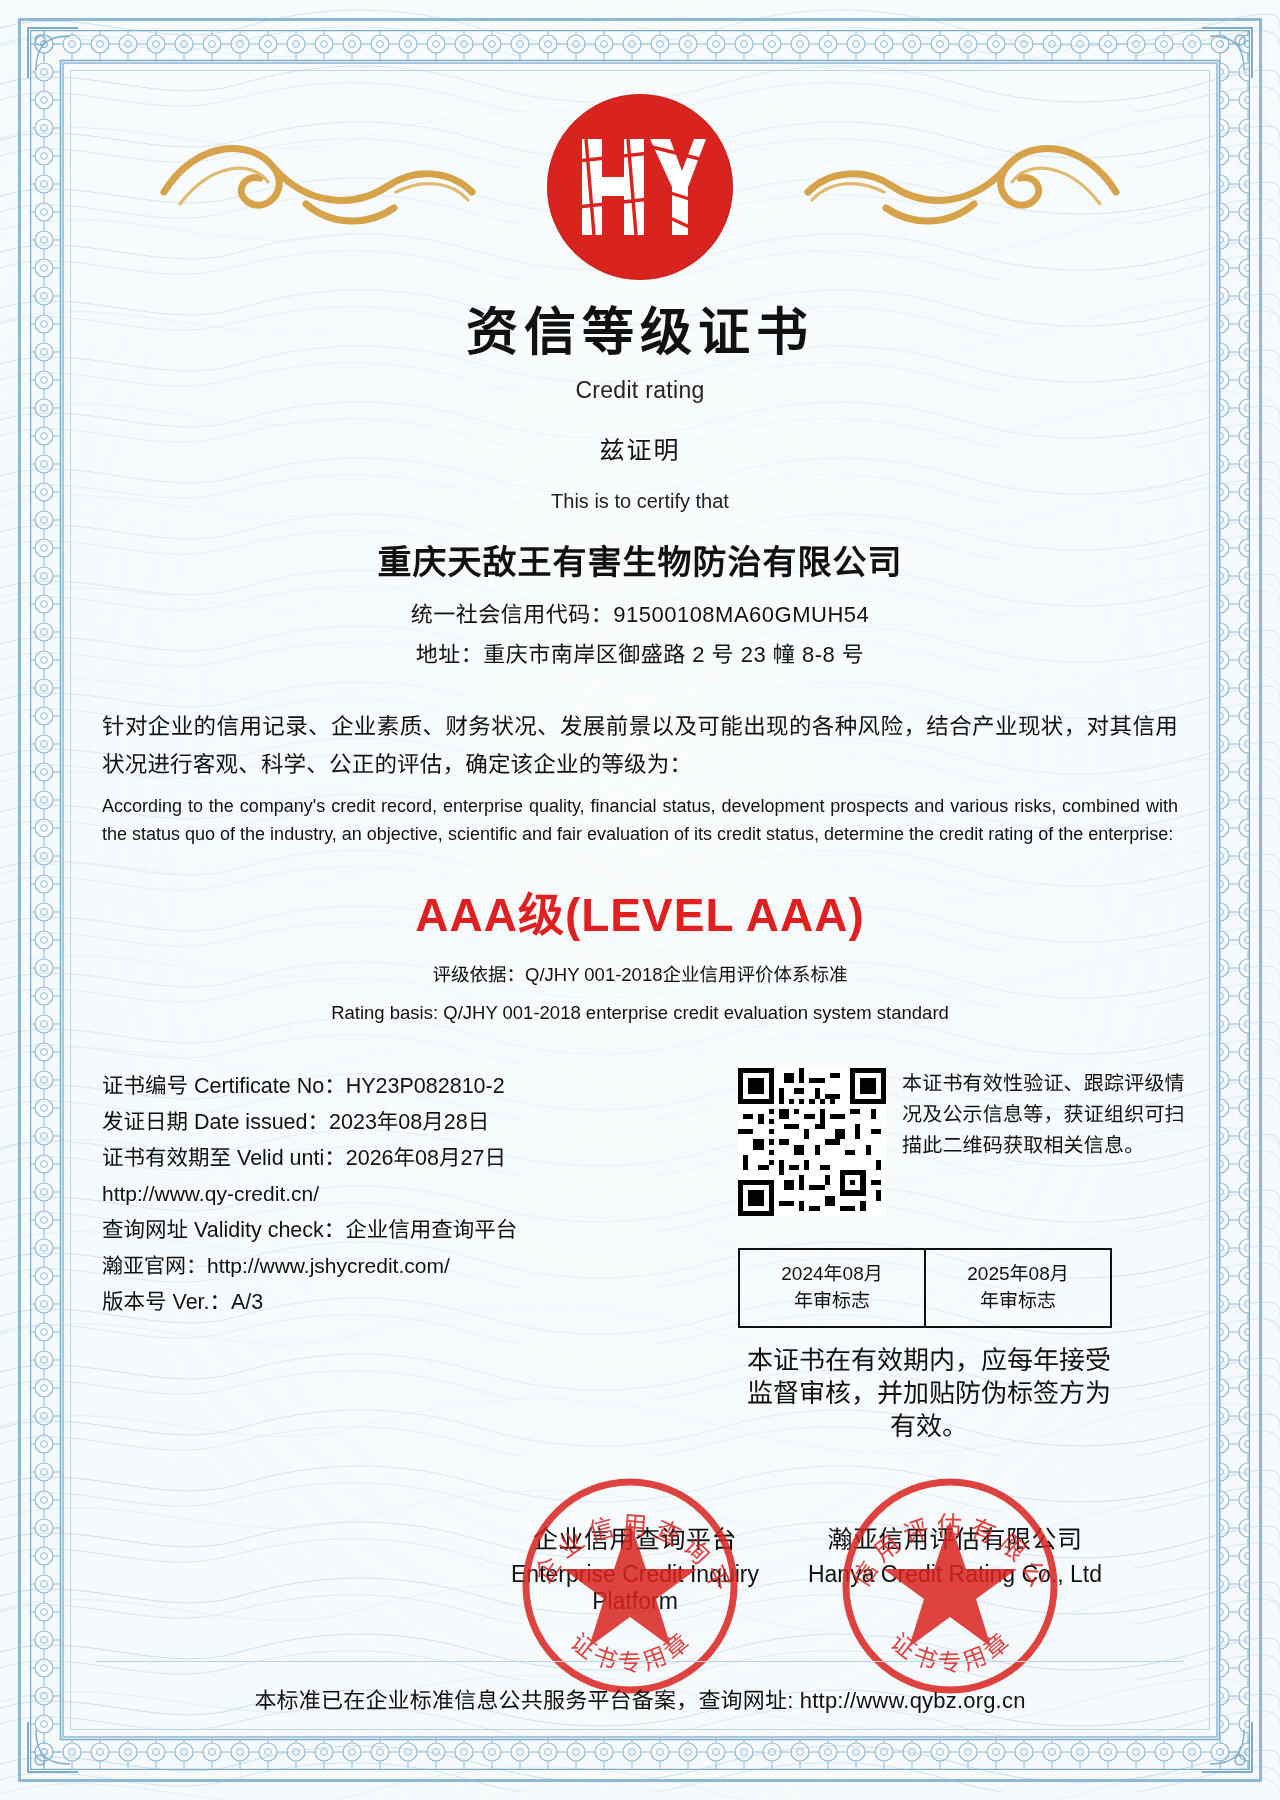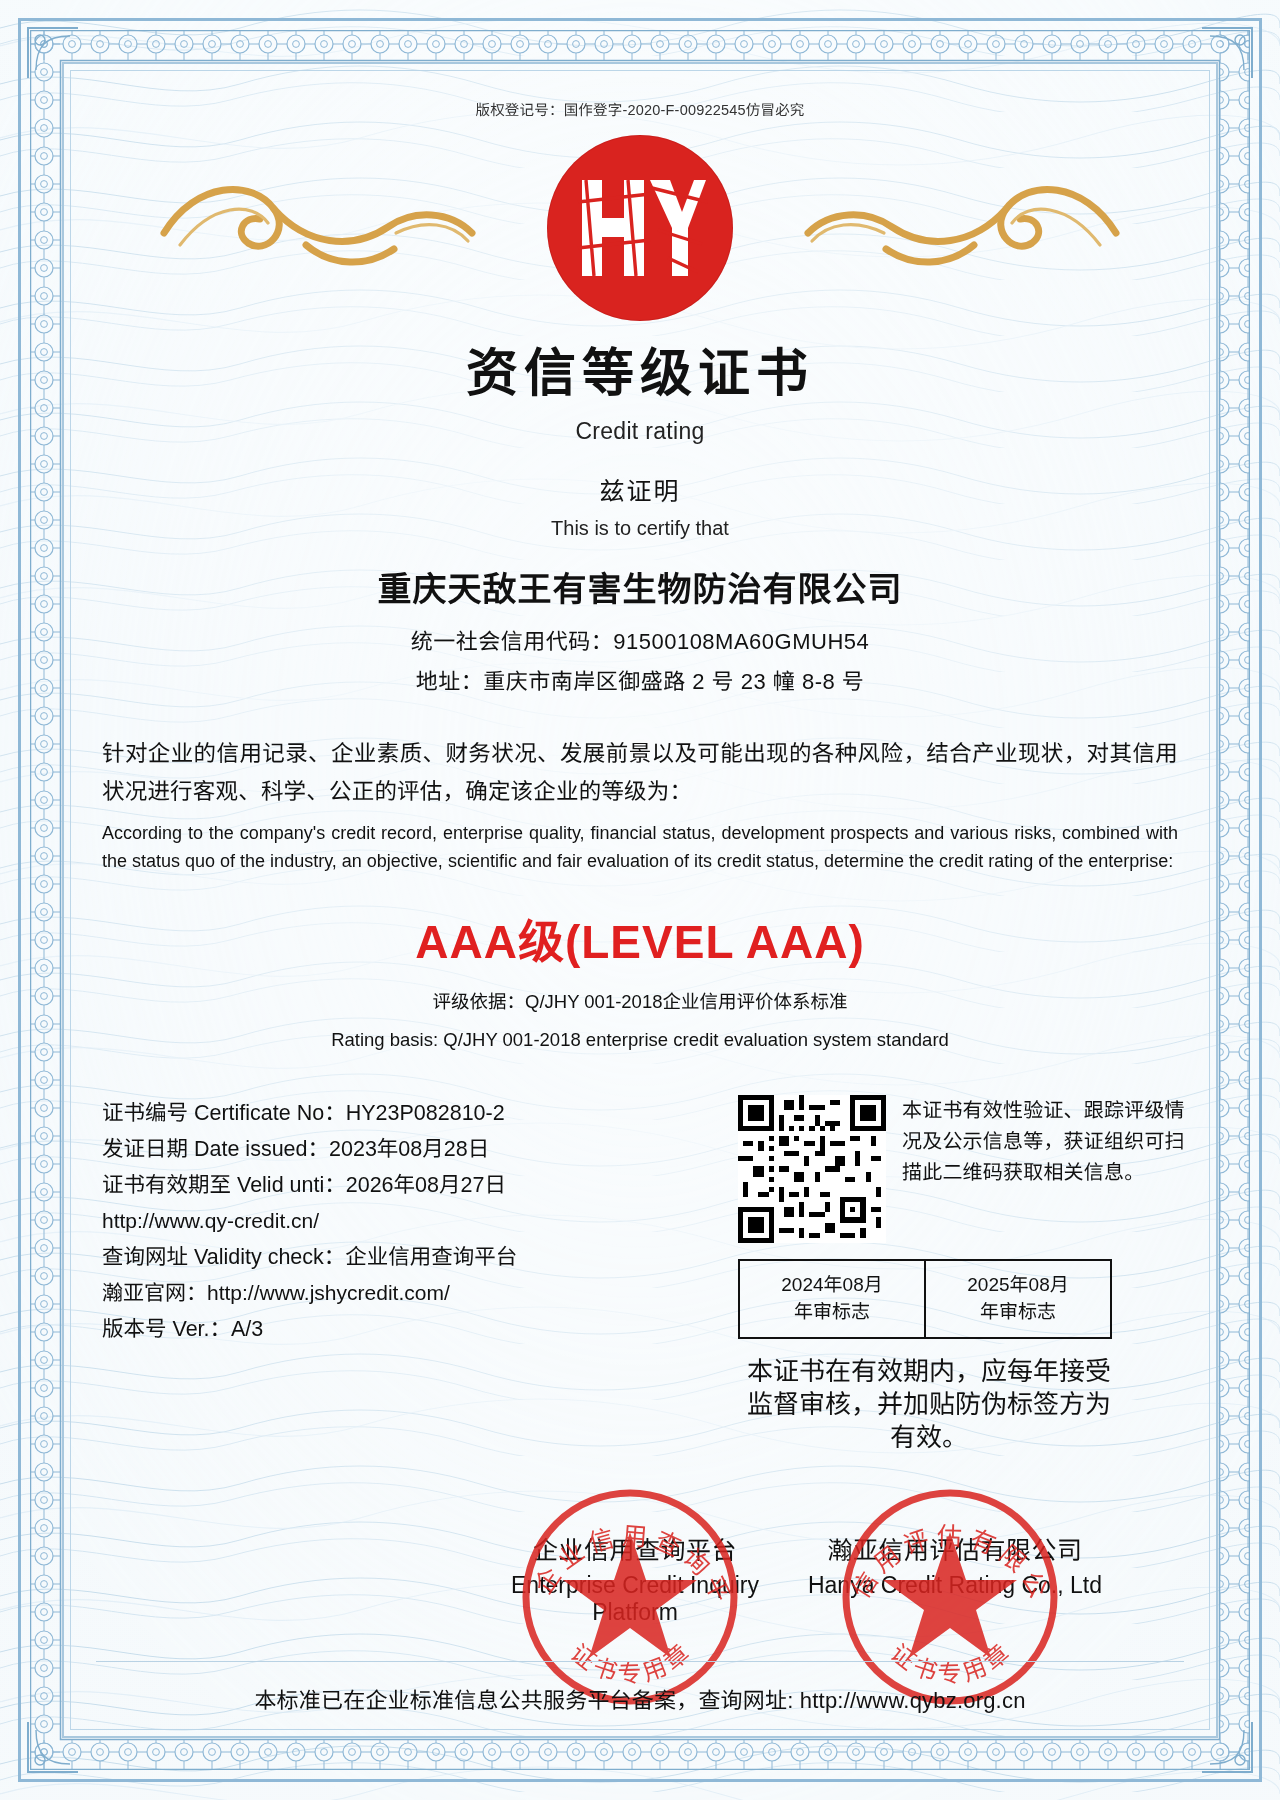--- a/index.html
+++ b/index.html
@@ -129,21 +129,21 @@
     text-align: center;
     font-size: 25px;
     color: #111;
     margin-top: 26px;
     letter-spacing: 2px;
   }
   .certify-en {
     text-align: center;
     font-size: 20px;
     color: #222;
-    margin-top: 10px;
+    margin-top: 24px;
   }
 
   .company-name {
     text-align: center;
     font-size: 34px;
     font-weight: bold;
     color: #111;
     margin-top: 22px;
     letter-spacing: 1px;
   }
@@ -230,21 +230,21 @@
     background: #fff;
   }
   .qr-note {
     font-size: 20px;
     line-height: 31px;
     color: #111;
     letter-spacing: .2px;
   }
   .stamp-boxes {
     display: flex;
-    margin-top: 16px;
+    margin-top: 32px;
     border: 2px solid #111;
     width: 370px;
   }
   .stamp-box {
     flex: 1 1 50%;
     text-align: center;
     padding: 10px 2px 12px;
     font-size: 19px;
     line-height: 27px;
     color: #111;
@@ -371,21 +371,20 @@
     <circle cx="14" cy="14" r="5" fill="none" stroke="#7fadcd" stroke-width="1.4"></circle>
   </svg>
   <svg class="corner" style="right:26px;bottom:26px;transform:scale(-1,-1);" viewBox="0 0 54 54" aria-hidden="true">
     <path d="M2 52 L2 2 L52 2" fill="none" stroke="#7fadcd" stroke-width="2"></path>
     <path d="M10 44 C 10 20, 20 10, 44 10" fill="none" stroke="#7fadcd" stroke-width="1.4"></path>
     <circle cx="14" cy="14" r="5" fill="none" stroke="#7fadcd" stroke-width="1.4"></circle>
   </svg>
 
   <div class="content">
 
-    <div class="copyright-line">版权登记号：国作登字-2020-F-00922545仿冒必究</div>
 
     <div class="logo-row">
 
       <svg class="flourish left" width="330" height="110" viewBox="0 0 330 110" aria-hidden="true">
         <g fill="none" stroke="#d6a24a" stroke-width="7" stroke-linecap="round">
           <path d="M8 62 C 40 10, 96 8, 118 38 C 134 60, 110 84, 92 72 C 78 62, 88 44, 104 48"></path>
           <path d="M118 38 C 150 74, 196 80, 232 56 C 258 38, 294 40, 316 62"></path>
           <path d="M150 74 C 176 96, 212 96, 238 78"></path>
         </g>
         <g fill="none" stroke="#e0b96f" stroke-width="3.2" stroke-linecap="round">

